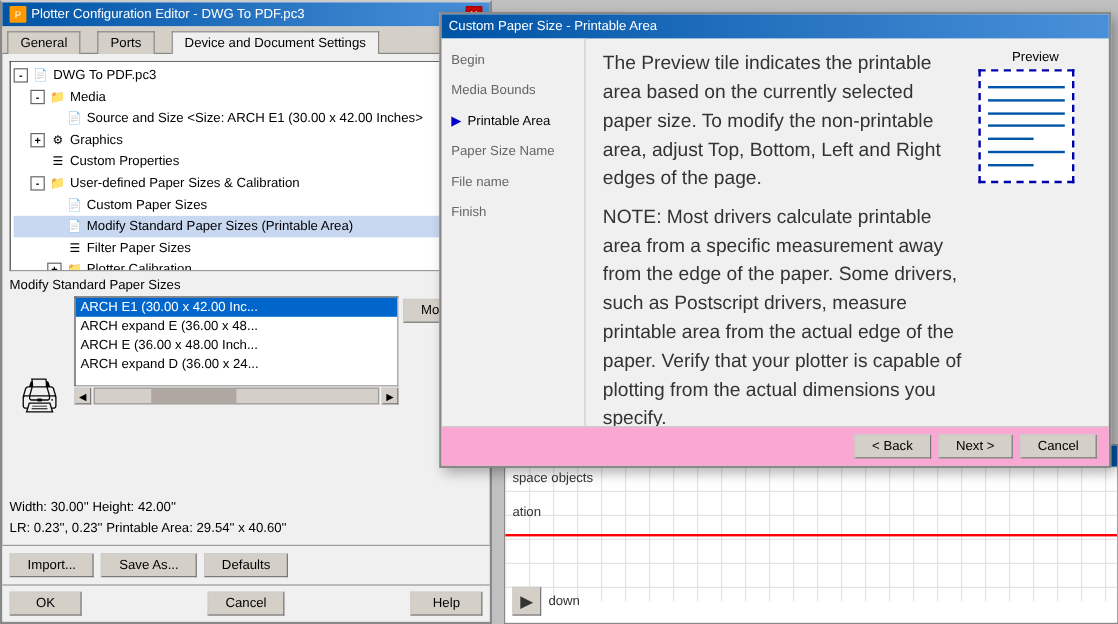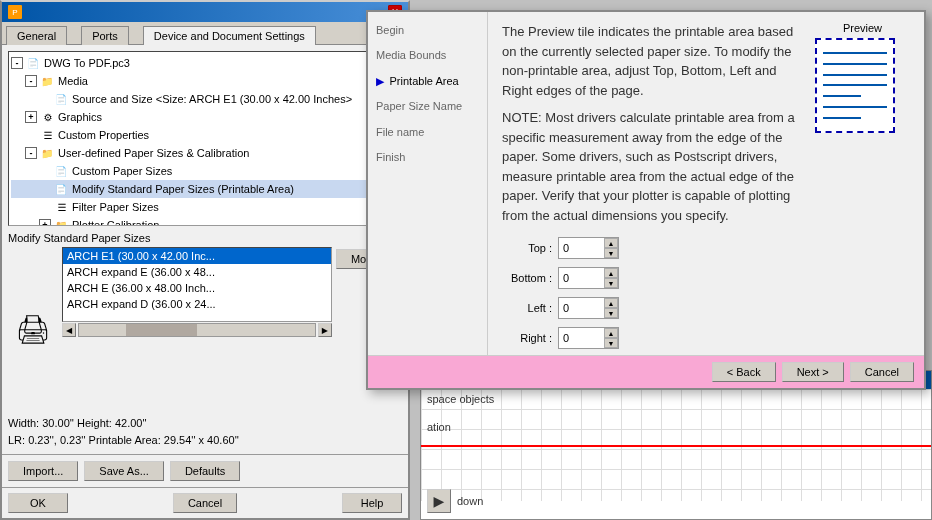--- a/index.html
+++ b/index.html
@@ -327,21 +327,21 @@
     
     .right-main {
       flex: 1;
       padding: 10px 14px;
       overflow-y: auto;
       display: flex;
       flex-direction: column;
     }
 
     .right-main p {
-      font-size: 13px;
+      font-size: 16px;
       line-height: 1.5;
       color: #333;
       margin-bottom: 8px;
     }
 
     .note-text {
       font-size: 11px;
       line-height: 1.5;
       color: #333;
     }
@@ -507,20 +507,21 @@
       display: flex; align-items: center; gap: 6px;
     }
   </style>
 </head>
 <body>
 
 <div class="left-panel">
   <div class="window-title-bar">
     <div class="title-bar-left">
       <div class="title-icon">P</div>
+      <span>Plotter Configuration Editor - DWG To PDF.pc3</span>
     </div>
     <div class="close-btn">✕</div>
   </div>
 
   <div class="tabs-row">
     <div class="tab">General</div>
     <div class="tab">Ports</div>
     <div class="tab active">Device and Document Settings</div>
   </div>
 
@@ -629,20 +630,23 @@
     </div>
   </div>
   <div class="ok-cancel-row">
     <button class="btn">OK</button>
     <button class="btn">Cancel</button>
     <button class="btn">Help</button>
   </div>
 </div>
 
 <div class="right-panel">
+  <div class="right-title-bar">
+    <span>Custom Paper Size - Printable Area</span>
+  </div>
   <div class="right-content">
 
     <div class="wizard-steps">
       <div class="wizard-step">
         <span>Begin</span>
       </div>
       <div class="wizard-step">
         <span>Media Bounds</span>
       </div>
       <div class="wizard-step current">

